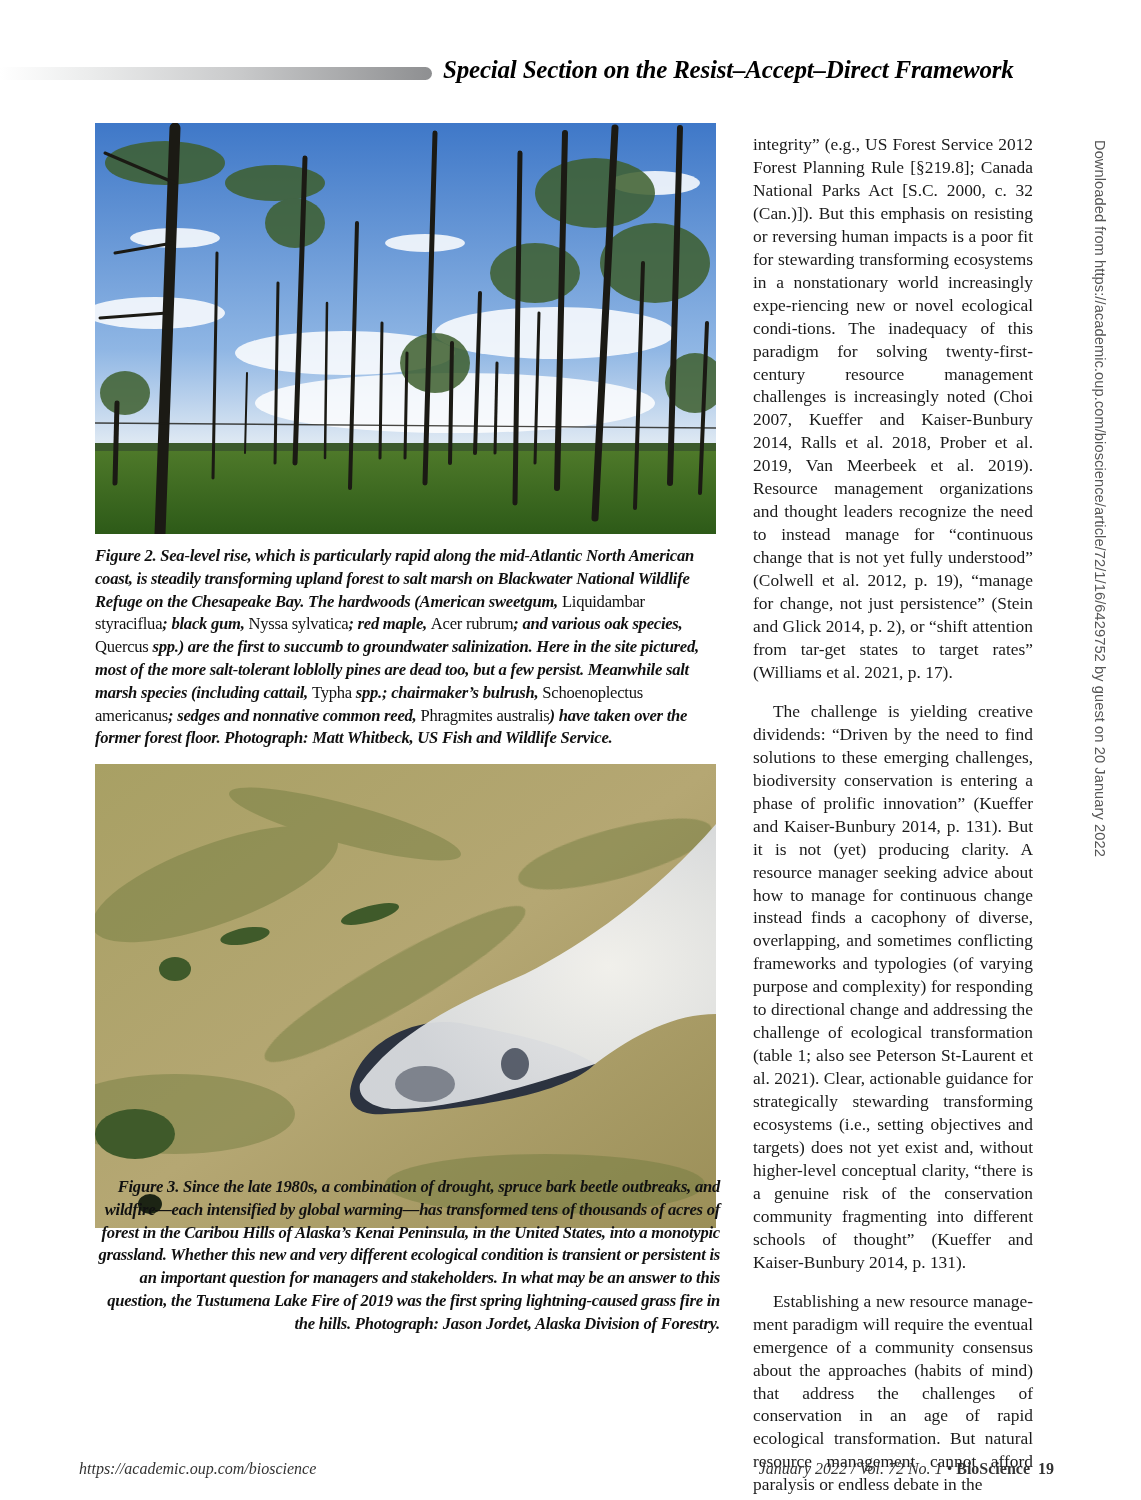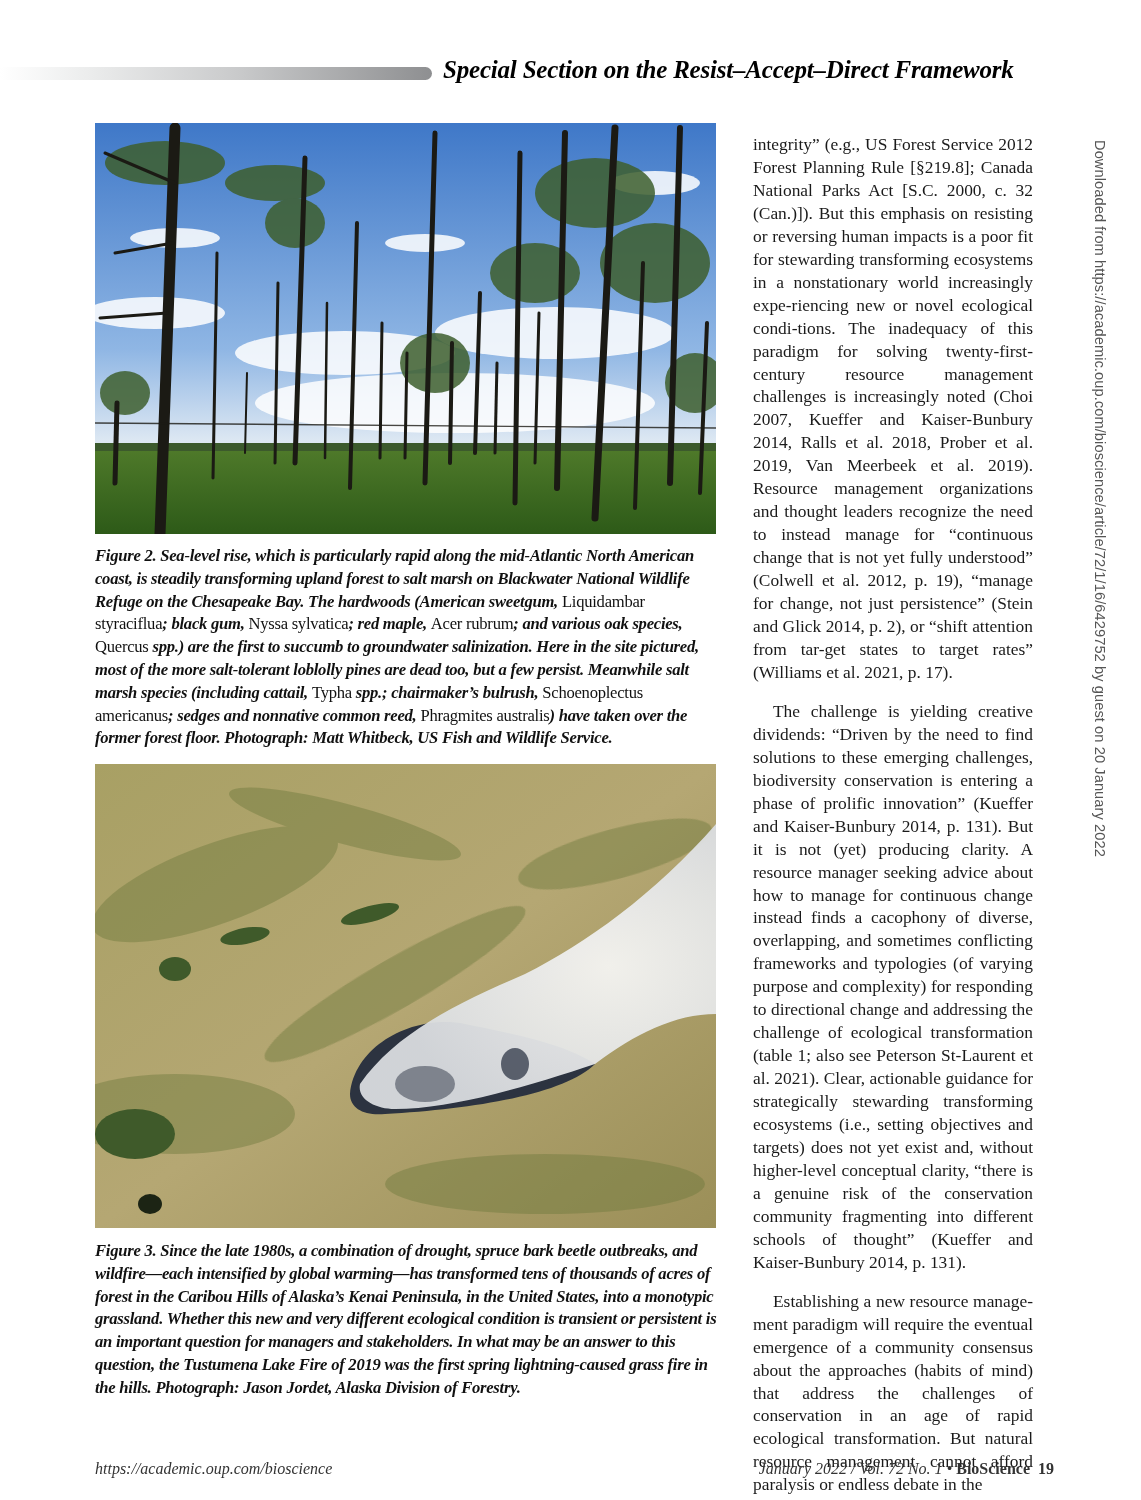--- a/index.html
+++ b/index.html
@@ -16,36 +16,36 @@
   
   .figure { position: absolute; left: 95px; width: 621px; overflow: hidden; }
   .fig2 { top: 123px; height: 411px; }
   .fig3 { top: 764px; height: 464px; }
   .figure svg { display: block; width: 100%; height: 100%; }
 
   .caption { position: absolute; left: 95px; width: 625px; font-style: italic; font-weight: bold;
     font-size: 16.6px; line-height: 22.8px; color: #111; letter-spacing: -0.25px; }
   .caption .roman { font-style: normal; font-weight: normal; }
   .cap2 { top: 545px; }
-  .cap3 { top: 1240px; }
+  .cap3 { top: 1176px; text-align: right; }
 
   
   .body-col { position: absolute; left: 737px; top: 117px; width: 312px;
     font-size: 17.4px; line-height: 22.95px; text-align: justify; color: #1a1a1a; }
   .body-col p { margin: 16px; }
   .body-col p.indent { text-indent: 20px; }
 
   
   .side-note { position: absolute; left: 1108px; top: 140px; width: 0; height: 0; }
   .side-note span { position: absolute; left: 0; top: 0; transform-origin: 0 0; transform: rotate(90deg);
     font-family: "Liberation Sans", "DejaVu Sans", sans-serif; font-size: 14.6px; color: #555;
     white-space: nowrap; letter-spacing: 0.1px; }
 
   
-  .footer-left { position: absolute; left: 95px; top: 1460px; font-style: italic; font-size: 16px; color: #333; }
+  .footer-left { position: absolute; left: 79px; top: 1460px; font-style: italic; font-size: 16px; color: #333; }
   .footer-right { position: absolute; right: 87px; top: 1460px; font-size: 16px; color: #333; white-space: nowrap; }
   .footer-right .issue { font-style: italic; }
   .footer-right .journal { font-weight: bold; }
   .footer-right .page { font-weight: bold; margin-left: 8px; }
 </style>
 </head>
 <body>
 
 <div class="header-bar"></div>
 <div class="header-title">Special Section on the Resist–Accept–Direct Framework</div>

